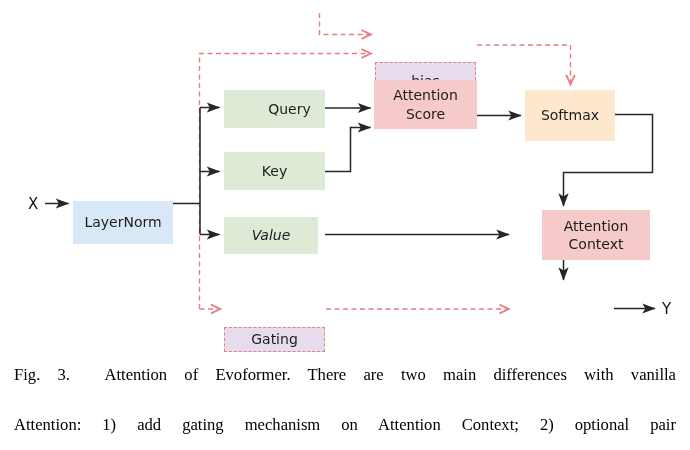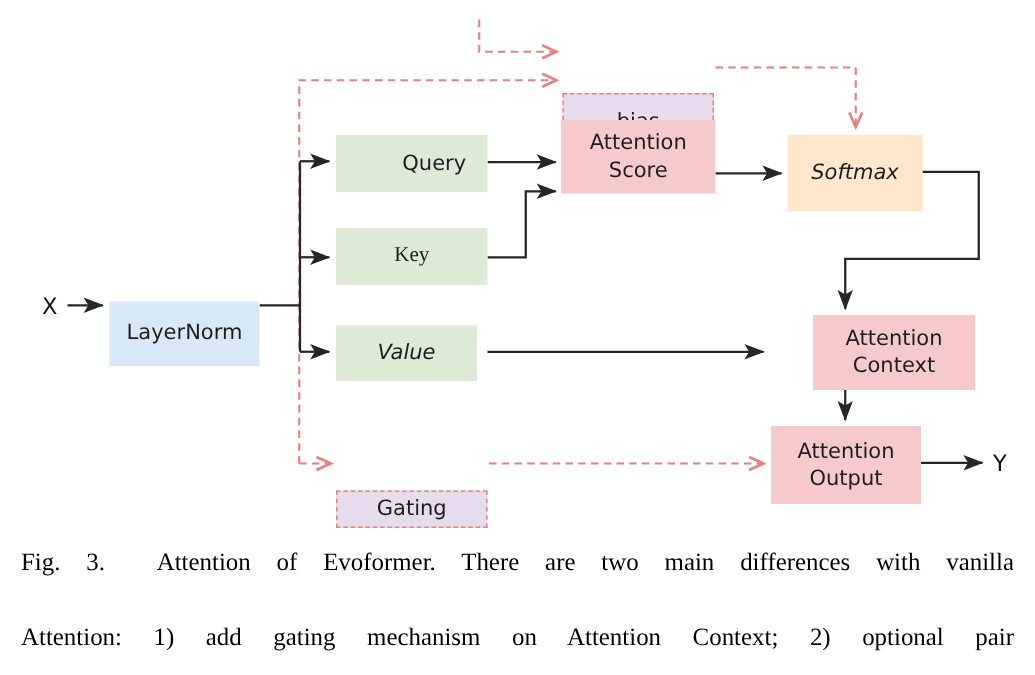--- a/index.html
+++ b/index.html
@@ -6,21 +6,21 @@
   #page{position:relative;width:690px;height:450px;background:#fff;overflow:hidden;
         font-family:"DejaVu Sans",sans-serif;}
   #diagram{position:absolute;left:0;top:0;width:690px;height:360px;}
   #wires{position:absolute;left:0;top:0;width:690px;height:360px;}
   .node{position:absolute;display:flex;align-items:center;justify-content:center;
         text-align:center;font-size:14px;color:#1d1d1d;line-height:1.3;
         box-sizing:border-box;white-space:pre-line;}
   .fill-blue{background:var(--c-blue,#d9e8f6);}
   .fill-green{background:var(--c-green,#dcead6);}
   .fill-pink{background:var(--c-pink,#f6caca);}
-  .fill-peach{background:var(--c-peach,#fde7cd);font-style:italic;}
+  .fill-peach{background:var(--c-peach,#fde7cd);}
   .fill-purple{background:var(--c-purple,#e7dcee);border:1.5px dashed var(--c-accent,#e97f7f);margin-top:36px;}
   .io-label{position:absolute;font-size:15px;color:#101418;font-weight:400;}
   #caption{position:absolute;left:14px;top:363px;width:662px;
            font-family:"Liberation Serif","DejaVu Serif",serif;
            font-size:16.6px;line-height:24.8px;color:#000;}
   .cap-line{text-align:justify;}
   .cap-line.justify::after{content:"";display:inline-block;width:100%;}
 </style>
 </head>
 <body>
@@ -60,27 +60,26 @@
         <path d="M563.5,260 V280" marker-end="url(#arrow-black)"></path>
         <path d="M614,308.5 H655" marker-end="url(#arrow-black)"></path>
       </g>
     </svg>
 
     <div class="io-label" style="left:28px;top:195px;">X</div>
     <div class="io-label" style="left:662px;top:300px;">Y</div>
 
     <div class="node fill-blue" style="left:73px;top:181px;width:100px;height:43px;margin-top:20px;">LayerNorm</div>
     <div class="node fill-green" style="left:224px;top:90px;width:101px;height:38px;padding-left:30px;">Query</div>
-    <div class="node fill-green" style="left:224px;top:152px;width:101px;height:38px;font-family:Liberation Serif, serif;">Key</div>
+    <div class="node fill-green" style="left:224px;top:152px;width:101px;height:38px;">Key</div>
     <div class="node fill-green" style="left:224px;top:217px;width:94px;height:37px;font-style:italic;">Value</div>
     <div class="node fill-purple" style="left:375px;top:26px;width:101px;height:38px;">bias</div>
     <div class="node fill-pink" style="left:374px;top:80px;width:103px;height:49px;">Attention Score</div>
     <div class="node fill-peach" style="left:525px;top:90px;width:90px;height:51px;">Softmax</div>
     <div class="node fill-pink" style="left:542px;top:210px;width:108px;height:50px;">Attention Context</div>
-    <div class="node fill-pink" style="left:514px;top:284px;width:100px;height:52px;">Attention Output</div>
     <div class="node fill-purple" style="left:224px;top:291px;width:101px;height:25px;">Gating</div>
   </div>
 
   <div id="caption">
     <div class="cap-line justify">Fig. 3.&nbsp;&nbsp;Attention of Evoformer. There are two main differences with vanilla</div>
     <div class="cap-line justify">Attention: 1) add gating mechanism on Attention Context; 2) optional pair</div>
 
   </div>
 </div>
 

